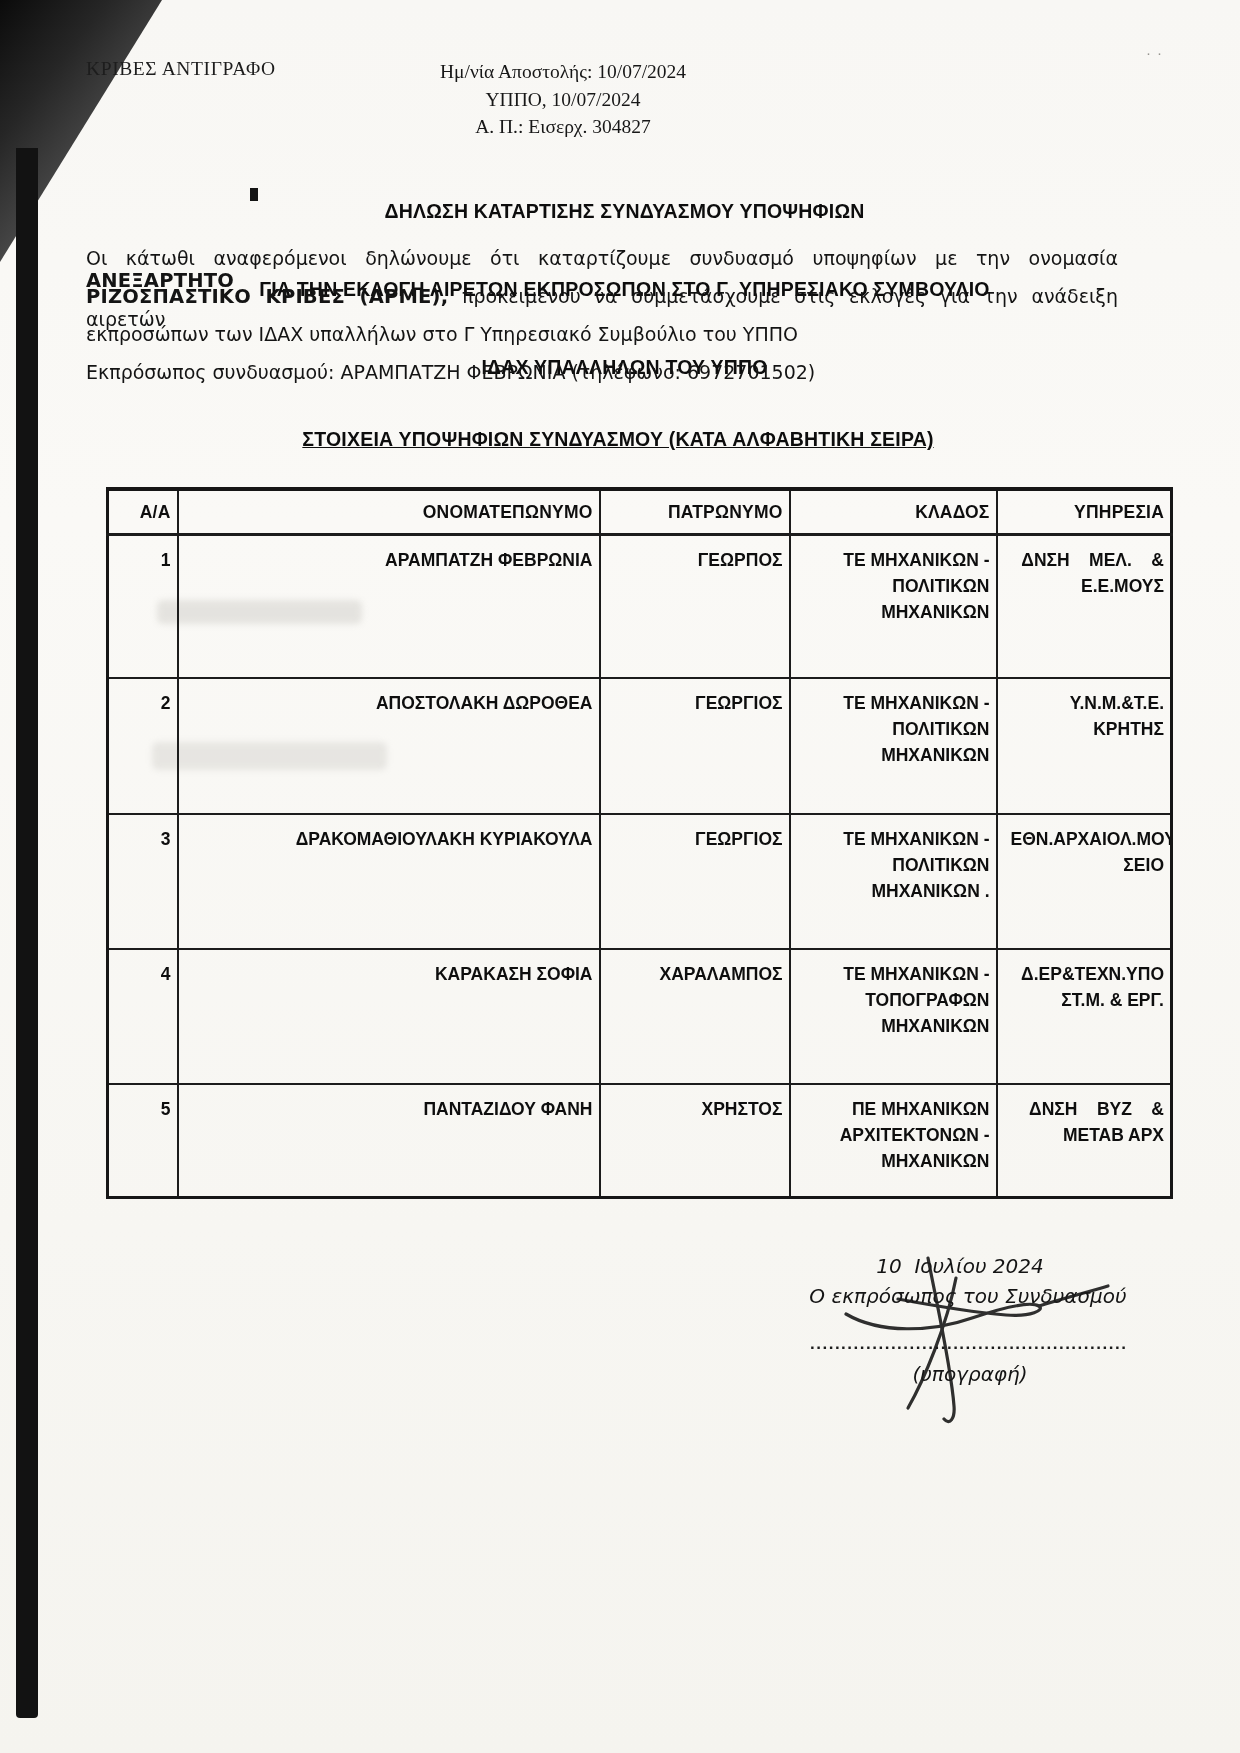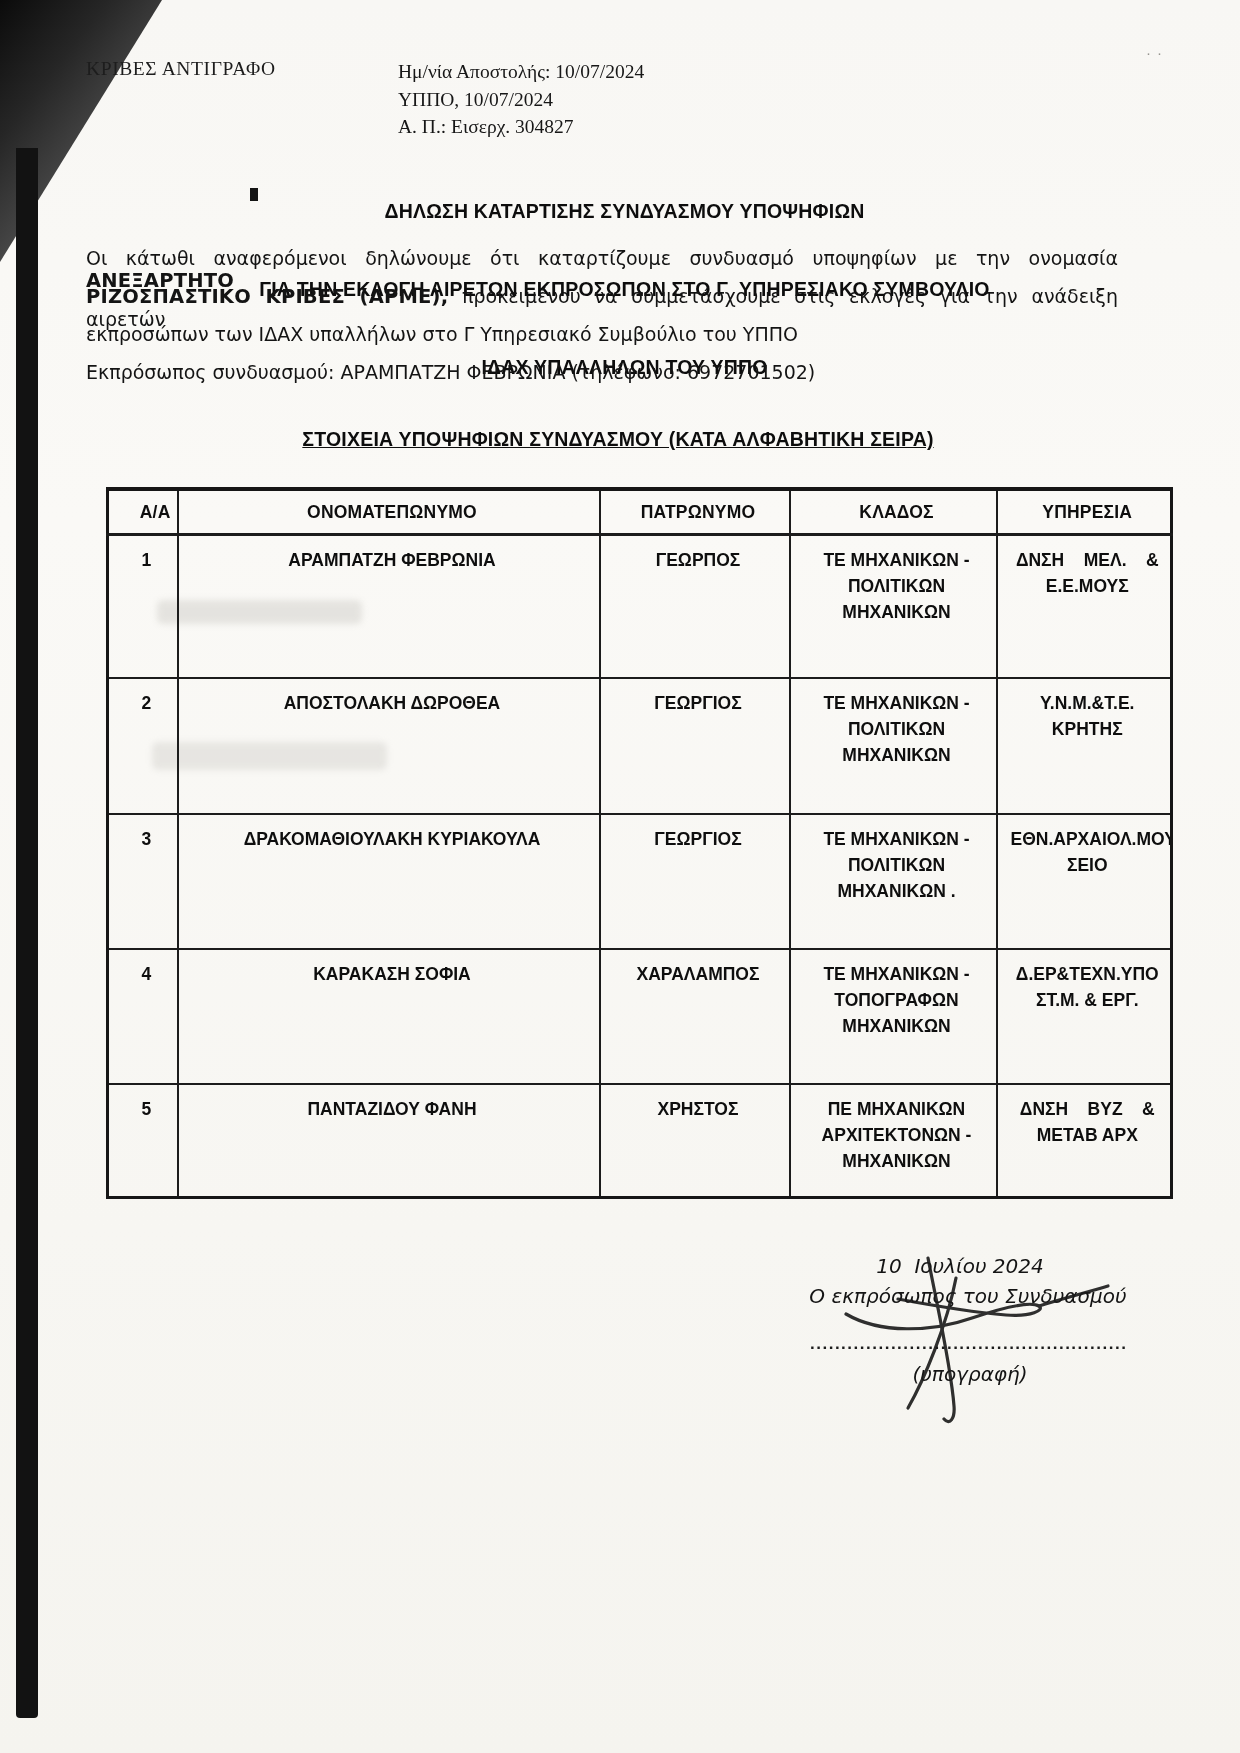--- a/index.html
+++ b/index.html
@@ -26,21 +26,21 @@
   .noise-dots{position:absolute;left:1146px;top:44px;color:#96948f;font-size:15px;letter-spacing:6px;}
   .smudge{position:absolute;background:#b5b3ad;filter:blur(3px);border-radius:6px;}
   .smudge.s1{left:157px;top:600px;width:205px;height:24px;opacity:.30;}
   .smudge.s2{left:152px;top:742px;width:235px;height:28px;opacity:.26;}
   
   .stamp{
     position:absolute;left:86px;top:58px;
     font-family:"Liberation Serif",serif;font-size:19.5px;letter-spacing:.6px;color:#1d1d1d;
   }
   .head-meta{
-    position:absolute;left:398px;top:58px;width:330px;
+    position:absolute;left:398px;top:58px;width:330px;text-align:center;
     font-family:"Liberation Serif",serif;font-size:19.5px;line-height:27.5px;color:#171717;
   }
   
   .doc-title{
     position:absolute;left:0;top:146px;width:1216px;text-align:center;
     font-weight:bold;font-size:19.5px;line-height:26px;color:#0d0d0d;white-space:pre-wrap;
   }
   .doc-title div{letter-spacing:.2px;margin-left:33px;}
   
   .intro{
@@ -57,21 +57,21 @@
   }
   
   table.cand{
     position:absolute;left:106px;top:487px;width:1064px;
     border-collapse:collapse;table-layout:fixed;
     border:3px solid #161616;border-top-width:4px;
   }
   table.cand th,table.cand td{
     border:2px solid #1c1c1c;
     font-size:17.5px;font-weight:bold;color:#0e0e0e;
-    text-align:center;vertical-align:top;
+    text-align:right;vertical-align:top;
     padding:11px 6px 0 13px;line-height:26px;
     overflow:hidden;
   }
   table.cand th{
     height:42px;vertical-align:middle;padding-top:0;padding-bottom:0;
     border-bottom-width:3px;letter-spacing:.2px;
   }
   table.cand th.c-num{text-align:right;padding-left:0;}
   td.num{vertical-align:middle;text-align:center;padding:0;font-size:19px;}
   .pre{white-space:pre-wrap;}

